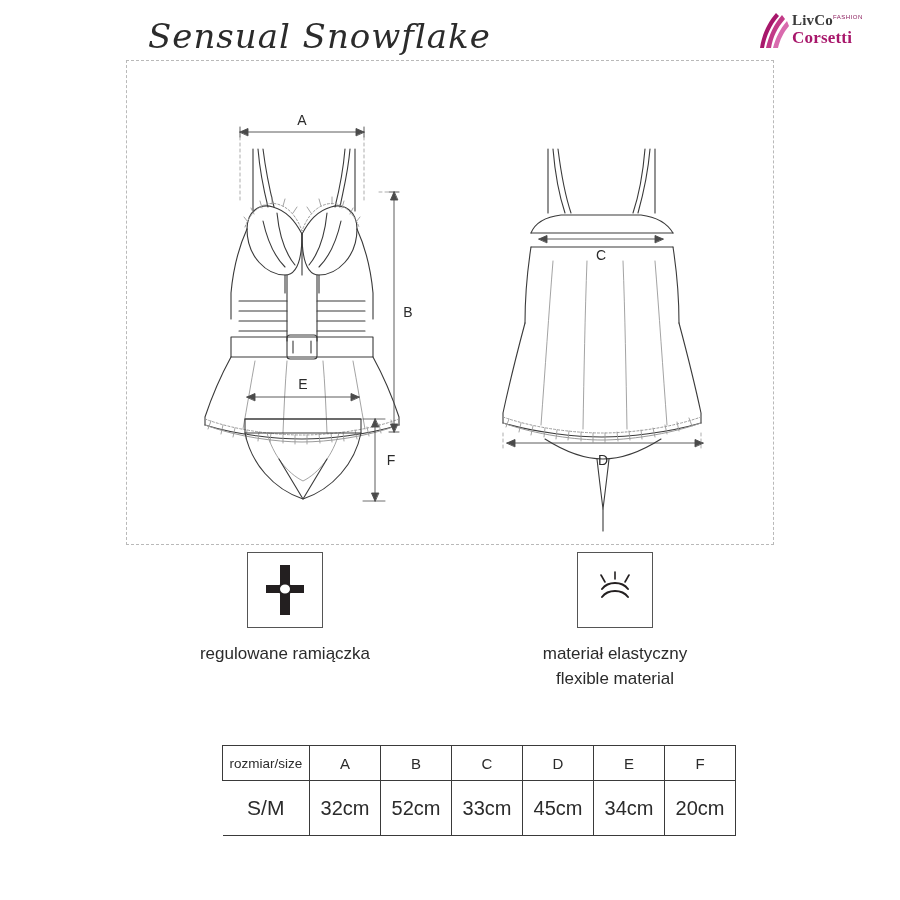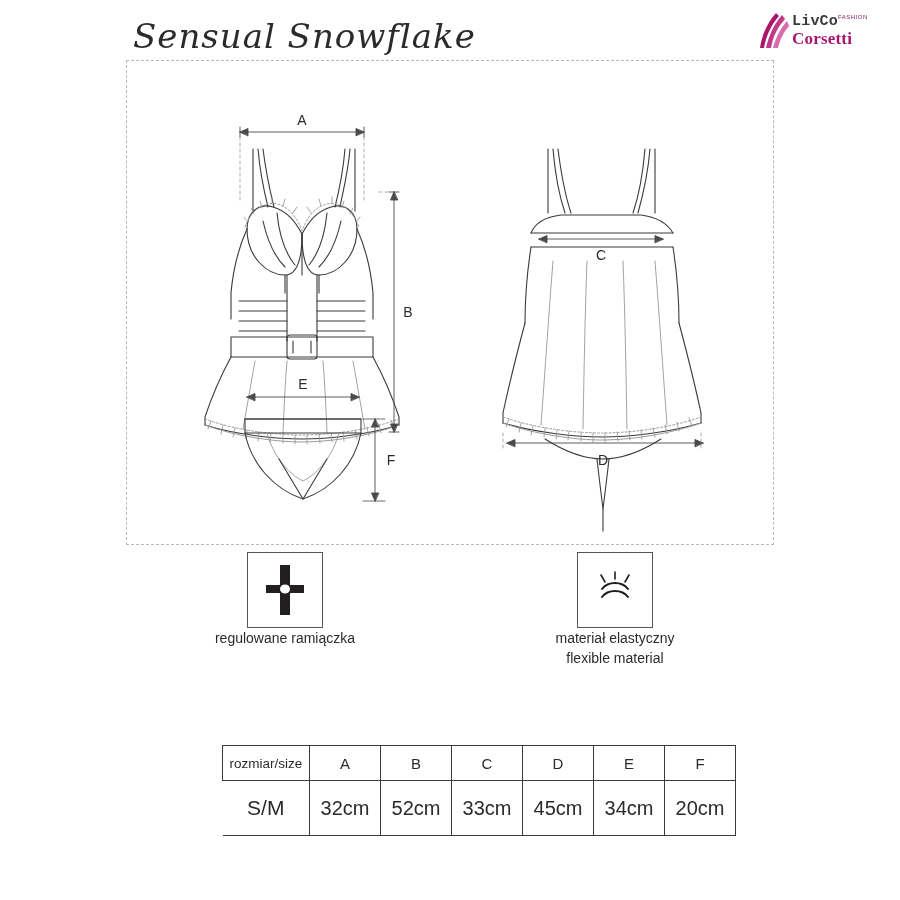--- a/index.html
+++ b/index.html
@@ -16,21 +16,21 @@
     overflow: hidden;
   }
 
   
   .header {
     position: relative;
     height: 70px;
   }
   .title {
     position: absolute;
-    left: 133px;
+    left: 148px;
     top: 16px;
     font-family: "DejaVu Serif", serif;
     font-style: italic;
     font-size: 34px;
     letter-spacing: 1px;
     color: #2b2b2b;
     white-space: nowrap;
   }
   .logo {
     position: absolute;
@@ -39,21 +39,21 @@
     width: 120px;
     height: 48px;
   }
   .logo-text {
     position: absolute;
     left: 36px;
     top: 4px;
     line-height: 1.05;
   }
   .logo-livco {
-    font-family: Liberation Mono, monospace;
+    font-family: Liberation Serif, serif;
     font-size: 15px;
     font-weight: bold;
     color: #3a3a3a;
     letter-spacing: .2px;
   }
   .logo-fashion {
     font-size: 6px;
     color: #8a1b5c;
     letter-spacing: .5px;
     vertical-align: super;
@@ -106,22 +106,22 @@
     width: 76px;
     height: 76px;
     margin: 0 auto;
     border: 1px solid #555;
     box-sizing: border-box;
     display: flex;
     align-items: center;
     justify-content: center;
   }
   .feature-caption {
-    margin-top: 0;
-    font-size: 14px;
+    margin-top: 14px;
+    font-size: 17px;
     line-height: 1.45;
     color: #2b2b2b;
   }
 
   
   .size-table {
     position: absolute;
     left: 222px;
     top: 745px;
     border-collapse: collapse;

